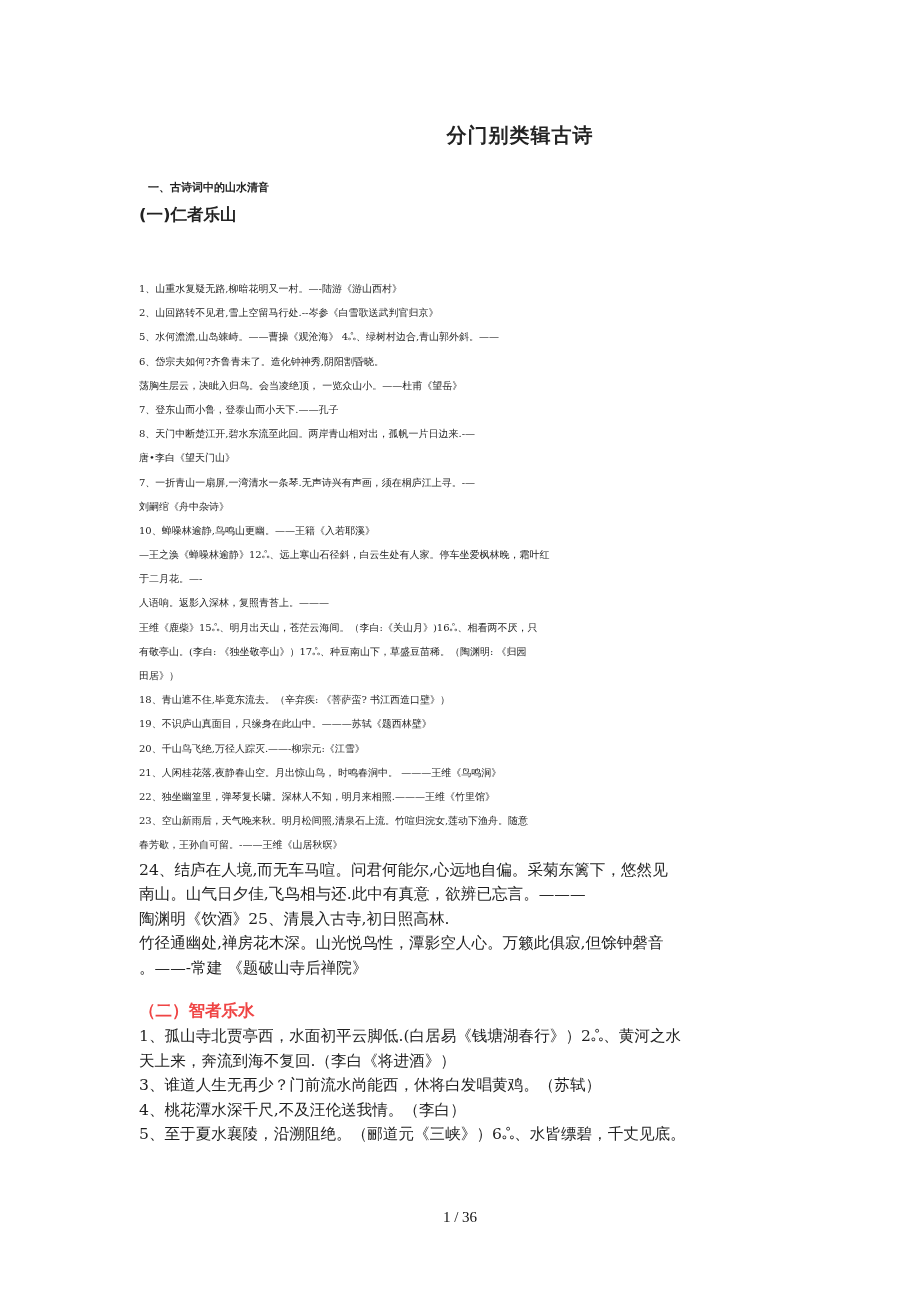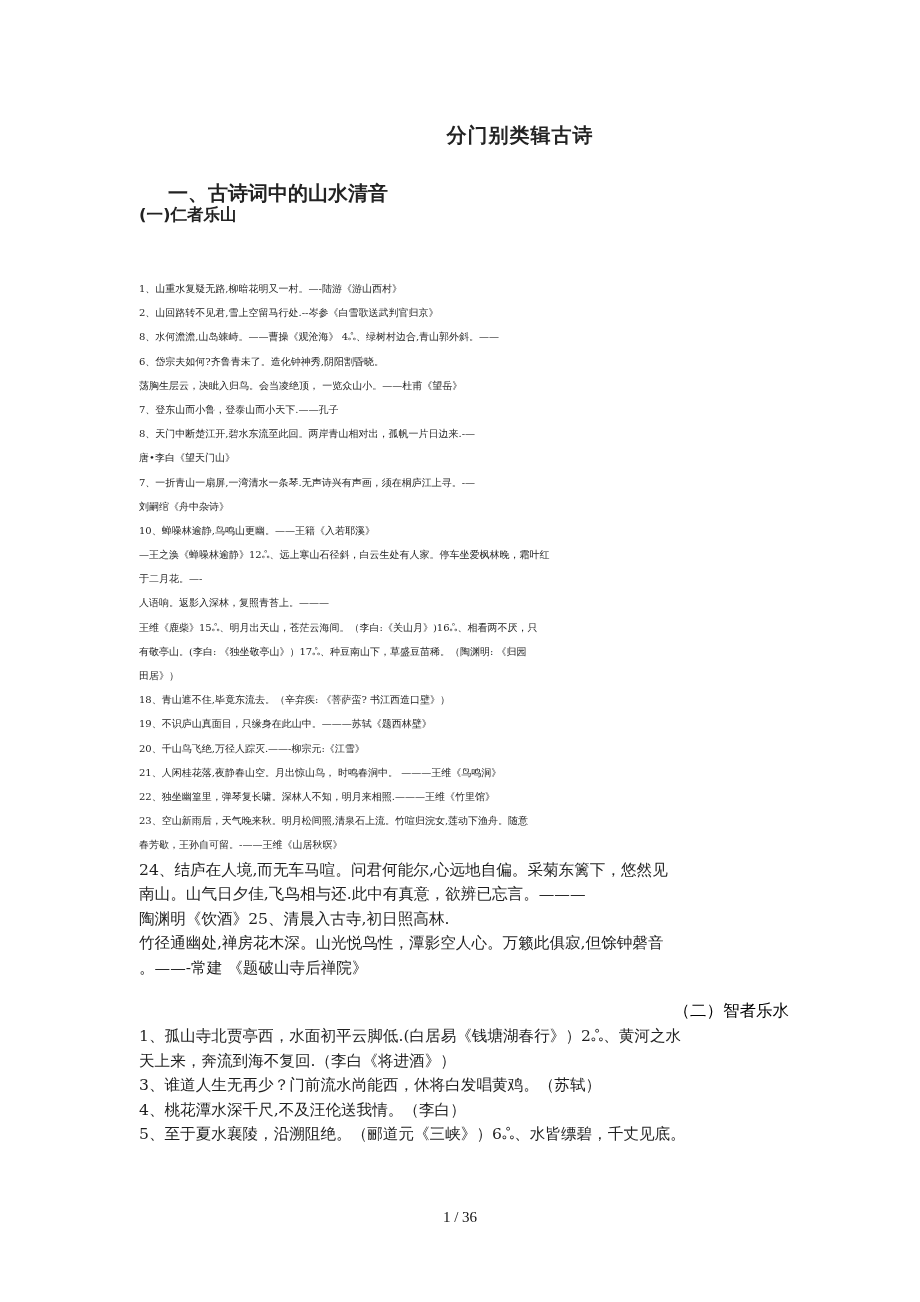--- a/index.html
+++ b/index.html
@@ -1,43 +1,43 @@
 <!DOCTYPE html>
 <html><head>
 <meta charset="utf-8">
 <style>
   html, body { margin:0; padding:0; background:#ffffff; }
   body { width:920px; height:1302px; position:relative; overflow:hidden;
          font-family:"DejaVu Serif","Liberation Serif",serif; color:#1a1a1a; }
   .page { position:absolute; left:0; top:0; width:920px; height:1076px; }
   .title { position:absolute; left:0; width:1040px; top:122px; text-align:center;
            font-family:"DejaVu Sans","Liberation Sans",sans-serif; font-weight:bold; font-size:20px; color:#222; letter-spacing:1px; }
-  .h1 { position:absolute; left:148px; top:180px; font-family:"DejaVu Sans","Liberation Sans",sans-serif; font-weight:bold; font-size:20px; color:#222;margin-left:20px; }
+  .h1 { position:absolute; left:148px; top:180px; font-family:"DejaVu Sans","Liberation Sans",sans-serif; font-weight:bold; font-size:11px; color:#222; }
   .h2 { position:absolute; left:139px; top:204px; font-family:"DejaVu Sans","Liberation Sans",sans-serif; font-weight:bold; font-size:16.5px; color:#222; }
   .lines { position:absolute; left:139px; top:254px; width:650px; }
   .line { height:24.2px; line-height:24.2px; font-size:10px; white-space:nowrap; color:#1f1f1f; }
   .line.big { font-size:15.6px; height:24.5px; line-height:24.5px; }
   .gap { height:23px; }
-  .h2b { font-family:"DejaVu Sans","Liberation Sans",sans-serif; font-weight:normal; font-size:16.5px; height:26px; line-height:26px; color:#000000;text-align:right; }
+  .h2b { font-family:"DejaVu Sans","Liberation Sans",sans-serif; font-weight:bold; font-size:16.5px; height:26px; line-height:26px; color:#ef4444; }
   .footer { position:absolute; left:0; width:920px; top:1209px; text-align:center;
             font-family:"Liberation Serif","DejaVu Serif",serif; font-size:15px; color:#111; }
 </style>
 </head>
 <body>
 
 <div class="page">
   <div class="title">分门别类辑古诗</div>
   <div class="h1">一、古诗词中的山水清音</div>
   <div class="h2">(一)仁者乐山</div>
 
   <div class="lines">
     <div class="gap"></div>
     <div class="line">1、山重水复疑无路,柳暗花明又一村。—-陆游《游山西村》</div>
     <div class="line"> 2、山回路转不见君,雪上空留马行处.--岑参《白雪歌送武判官归京》</div>
-    <div class="line">8、水何澹澹,山岛竦峙。——曹操《观沧海》 4ஃ、绿树村边合,青山郭外斜。——</div>
+    <div class="line">5、水何澹澹,山岛竦峙。——曹操《观沧海》 4ஃ、绿树村边合,青山郭外斜。——</div>
     <div class="line"> 6、岱宗夫如何?齐鲁青未了。造化钟神秀,阴阳割昏晓。</div>
     <div class="line">荡胸生层云，决眦入归鸟。会当凌绝顶， 一览众山小。——杜甫《望岳》</div>
     <div class="line">7、登东山而小鲁，登泰山而小天下.——孔子</div>
     <div class="line">8、天门中断楚江开,碧水东流至此回。两岸青山相对出，孤帆一片日边来.-—</div>
     <div class="line">唐•李白《望天门山》</div>
     <div class="line"> 7、一折青山一扇屏,一湾清水一条琴.无声诗兴有声画，须在桐庐江上寻。-—</div>
     <div class="line">刘嗣绾《舟中杂诗》</div>
     <div class="line">10、蝉噪林逾静,鸟鸣山更幽。——王籍《入若耶溪》</div>
     <div class="line">—王之涣《蝉噪林逾静》12ஃ、远上寒山石径斜，白云生处有人家。停车坐爱枫林晚，霜叶红</div>
     <div class="line">于二月花。—-</div>

